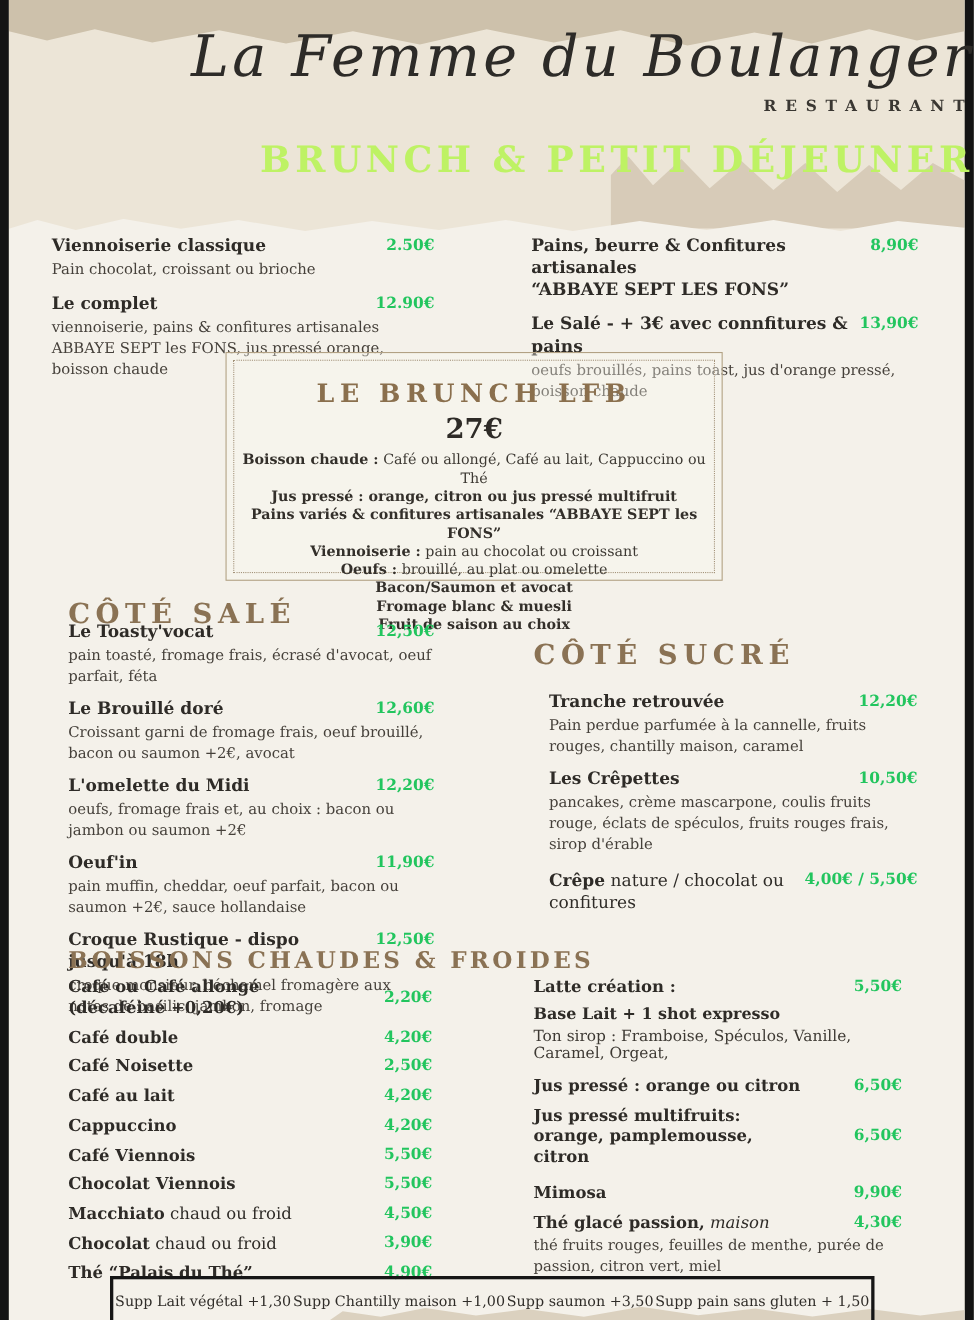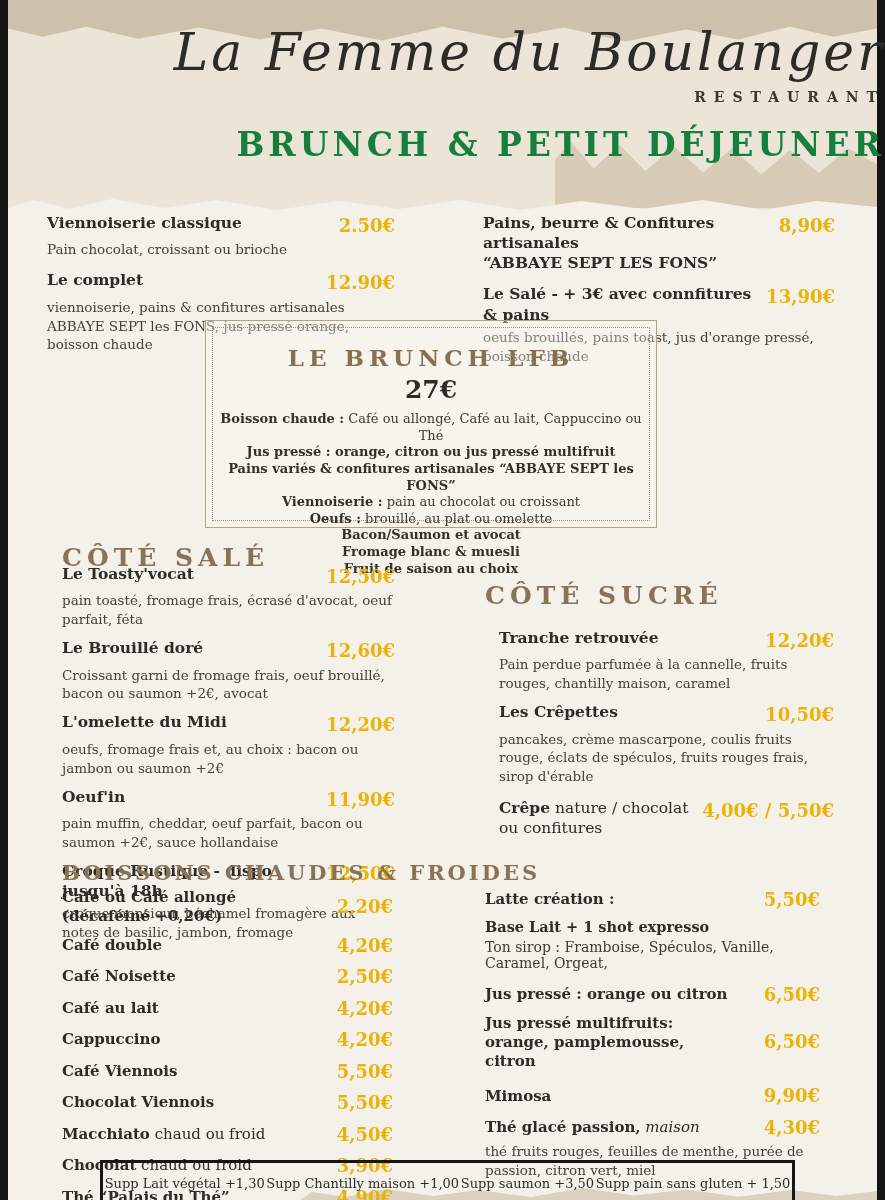--- a/index.html
+++ b/index.html
@@ -14,33 +14,33 @@
   .rightband{position:absolute;left:555px;width:322px;top:120px;height:88px;background:#d7cbb8;
     clip-path:polygon(0 45%,5% 25%,12% 55%,20% 28%,28% 58%,37% 30%,46% 60%,55% 32%,64% 62%,73% 34%,82% 60%,91% 32%,100% 50%,100% 100%,0 100%);}
   .main-paper{position:absolute;left:8px;right:8px;top:194px;height:1006px;background:#f4f1ea;
     clip-path:polygon(0 14px,3% 6px,7% 15px,12% 5px,18% 14px,24% 6px,31% 16px,38% 7px,45% 15px,52% 6px,59% 16px,66% 7px,73% 15px,80% 6px,87% 16px,93% 7px,100% 13px,100% 100%,0 100%);}
   .bottomband{position:absolute;left:300px;right:8px;bottom:0;height:20px;background:#dbd1bf;
     clip-path:polygon(0 100%,2% 60%,8% 85%,15% 45%,23% 80%,31% 50%,40% 85%,49% 40%,58% 78%,67% 48%,76% 84%,85% 50%,93% 80%,100% 55%,100% 100%);}
 
   .menu-header{position:absolute;left:0;top:24px;width:100%;text-align:right;z-index:3;}
   .brand{font-size:52px;font-style:italic;letter-spacing:3px;color:#2d2b28;line-height:1.1;}
   .brand-sub{margin-top:8px;font-size:14px;letter-spacing:8px;font-weight:600;color:#3a3732;}
-  .page-title{margin:20px 0 0 0;font-size:33px;font-weight:700;letter-spacing:4px;color:#15803d;}
+  .page-title{margin:20px 0 0 0;font-size:33px;font-weight:700;letter-spacing:4px;color:#bef264;}
 
   section,h2{z-index:3;}
   .col{position:absolute;z-index:3;}
   .top-left{left:47px;top:213px;width:348px;}
   .top-right{left:483px;top:213px;width:352px;}
 
   .mi{margin-bottom:11px;}
   .mi-head{display:flex;justify-content:space-between;gap:10px;align-items:flex-start;line-height:1.3;}
   .mi-name{font-weight:700;font-size:15.5px;color:#2e2b27;}
   .mi-name .reg{font-weight:400;}
   .mi-name .ital{font-weight:400;font-style:italic;}
-  .mi-price{font-weight:700;font-size:18px;white-space:nowrap;color:#eab308;padding-top:1px;}
+  .mi-price{font-weight:700;font-size:14px;white-space:nowrap;color:#22c55e;padding-top:1px;}
   .mi-desc{font-size:13.5px;font-weight:400;color:#45403a;line-height:1.4;margin-top:3px;}
 
   .brunch-box{position:absolute;left:205px;top:320px;width:452px;height:208px;z-index:3;
     border:1px solid #b2a184;padding:6px;box-sizing:border-box;background:rgba(250,248,242,0.35);}
   .brunch-inner{border:1px dotted #a4937a;width:100%;height:100%;box-sizing:border-box;text-align:center;padding-top:16px;}
   .brunch-title{font-size:23px;font-weight:700;letter-spacing:5px;color:#8a6f4d;}
   .brunch-price{font-size:25px;font-weight:600;margin:4px 0 7px 0;color:#2e2b27;}
   .bl{font-size:13px;line-height:1.28;color:#3d3933;}
   .bl .b{font-weight:700;color:#332f2a;}
 

